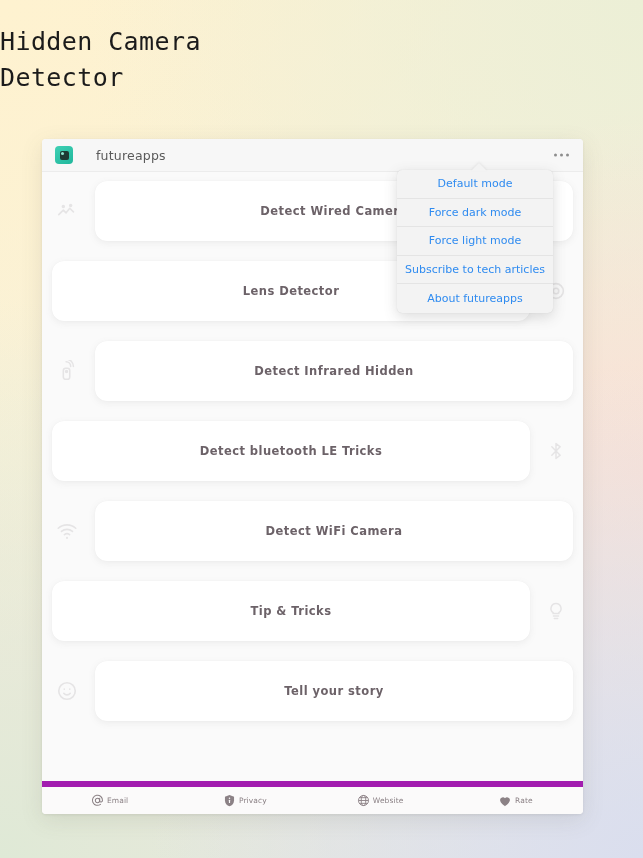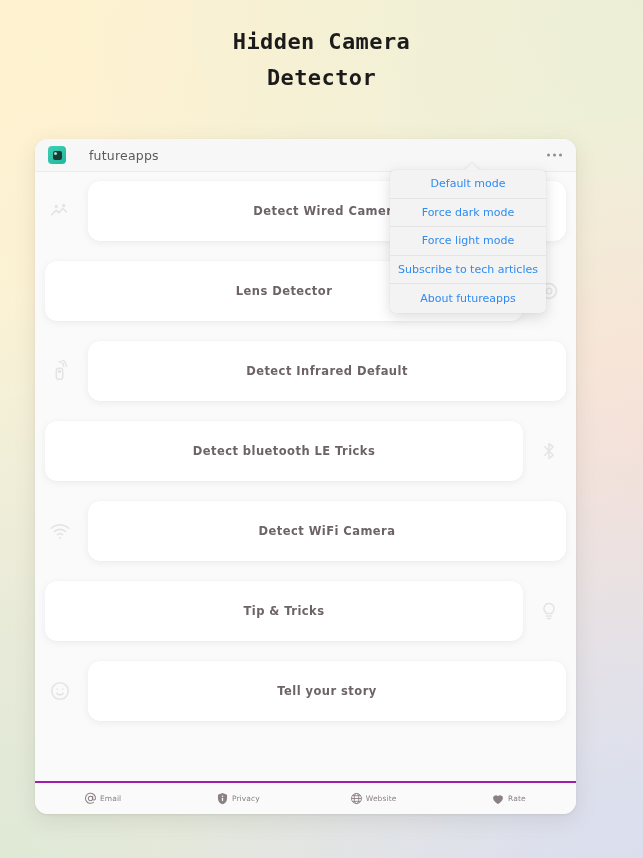--- a/index.html
+++ b/index.html
@@ -29,39 +29,38 @@
       radial-gradient(circle at 0% 0%,     #fef2d0 0%, rgba(254,242,208,0) 62%),
       linear-gradient(150deg, #fdf1d2 0%, #f5f1dd 35%, #f6e9de 62%, #e6e8e8 100%);
   }
 
   
   #headline {
     position: absolute;
     top: 24px;
     left: 0;
     right: 0;
-    text-align: center;
     font-family: "DejaVu Sans Mono", "Liberation Mono", monospace;
-    font-weight: bold;
-    font-size: 22px;
+    font-weight: normal;
+    font-size: 25px;
     line-height: 36px;
     letter-spacing: 0.4px;
     color: #1b1b1b;
   }
   #headline .l2 { display: block; }
 
   
   #app-window {
     position: absolute;
-    left: 35px;
+    left: 42px;
     top: 139px;
     width: 541px;
     height: 675px;
     background: #fafafa;
-    border-radius: 13px;
+    border-radius: 4px;
     overflow: hidden;
     box-shadow: 0 6px 22px rgba(90,90,80,.13), 0 1px 3px rgba(0,0,0,.07);
   }
 
   
   #app-bar {
     height: 33px;
     background: #f7f7f7;
     border-bottom: 1px solid #ececec;
     display: flex;
@@ -158,21 +157,21 @@
   }
   .row.right .side-icon { left: 10px; }
   .row.left  .side-icon { right: 12px; }
   .row .side-icon svg { display: block; }
 
   
   #bottom-bar {
     position: absolute;
     left: 0; right: 0; bottom: 0;
     height: 33px;
-    border-top: 2px solid #a21caf;
+    border-top: 6px solid #a21caf;
     background: #fbfafa;
     display: flex;
     align-items: center;
   }
   .bb-item {
     flex: 1;
     display: flex;
     align-items: center;
     justify-content: center;
     gap: 3px;
@@ -277,21 +276,21 @@
     <div class="row right">
       <div class="side-icon">
         <svg width="22" height="22" viewBox="0 0 24 24" fill="none" stroke="currentColor" stroke-width="1.7" stroke-linecap="round">
           <rect x="8" y="9" width="7" height="12" rx="2.5"></rect>
           <circle cx="11.5" cy="12.5" r="1"></circle>
           <path d="M16 7a5 5 0 00-5-5"></path>
           <path d="M19 7a8 8 0 00-8-8"></path>
         </svg>
       </div>
       <div class="card">
-        <span class="card-label">Detect Infrared Default</span>
+        <span class="card-label">Detect Infrared Hidden</span>
       </div>
     </div>
 
     <div class="row left">
       <div class="side-icon">
         <svg width="20" height="20" viewBox="0 0 24 24" fill="none" stroke="currentColor" stroke-width="1.8" stroke-linecap="round" stroke-linejoin="round">
           <path d="M7 7l10 10-5 4V3l5 4L7 17"></path>
         </svg>
       </div>
       <div class="card">

